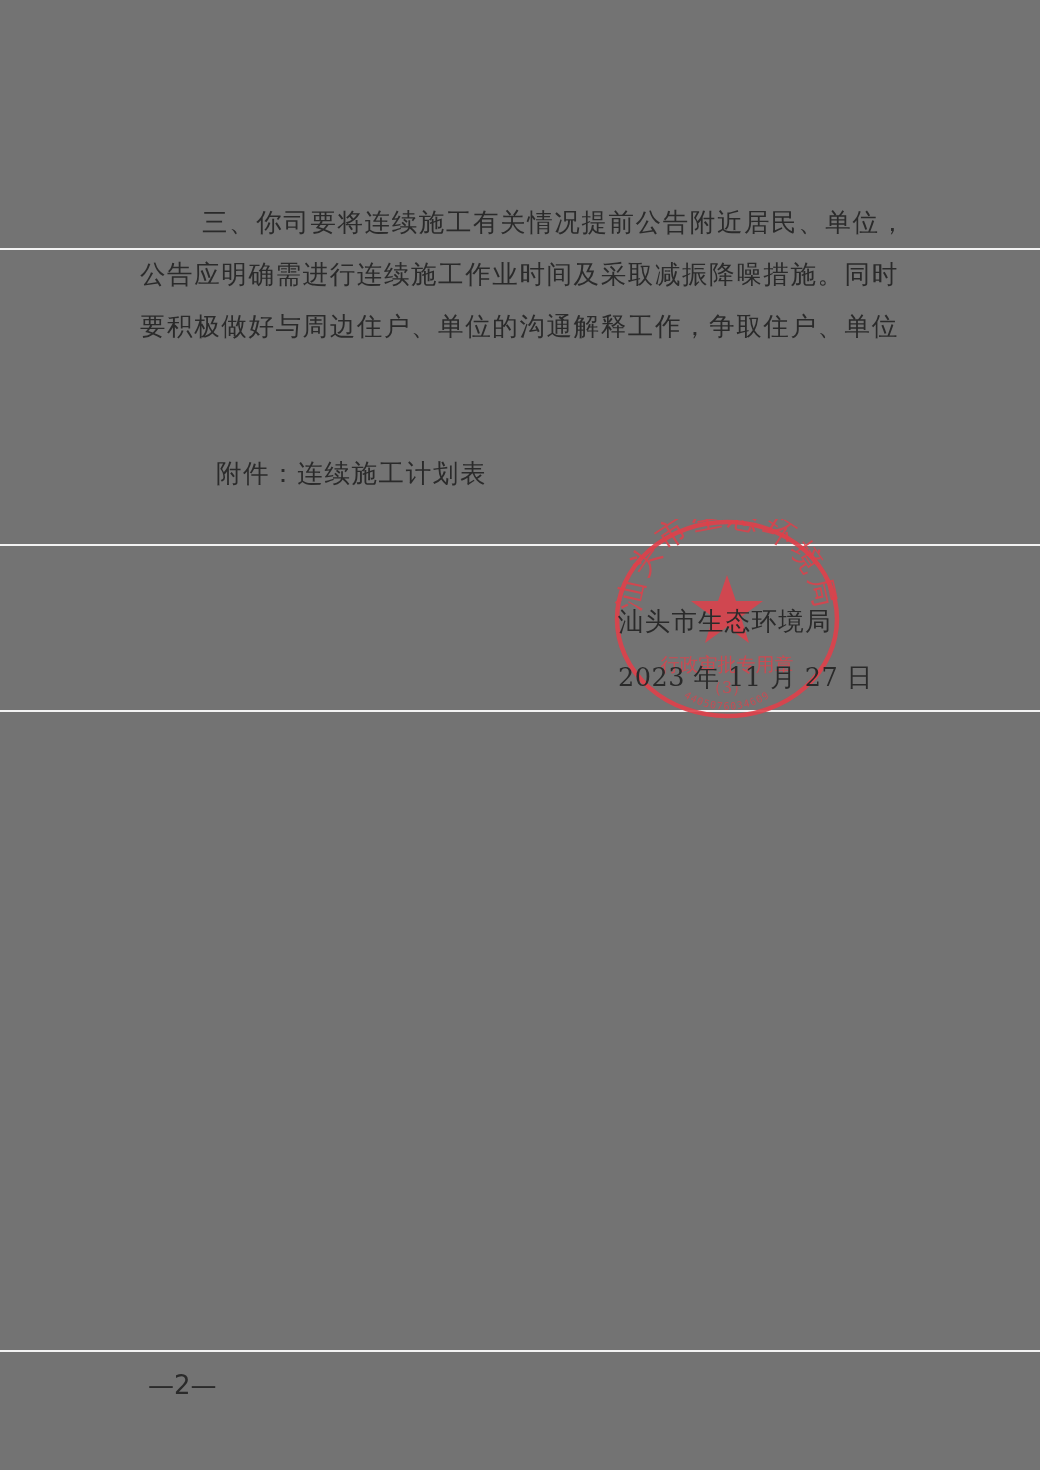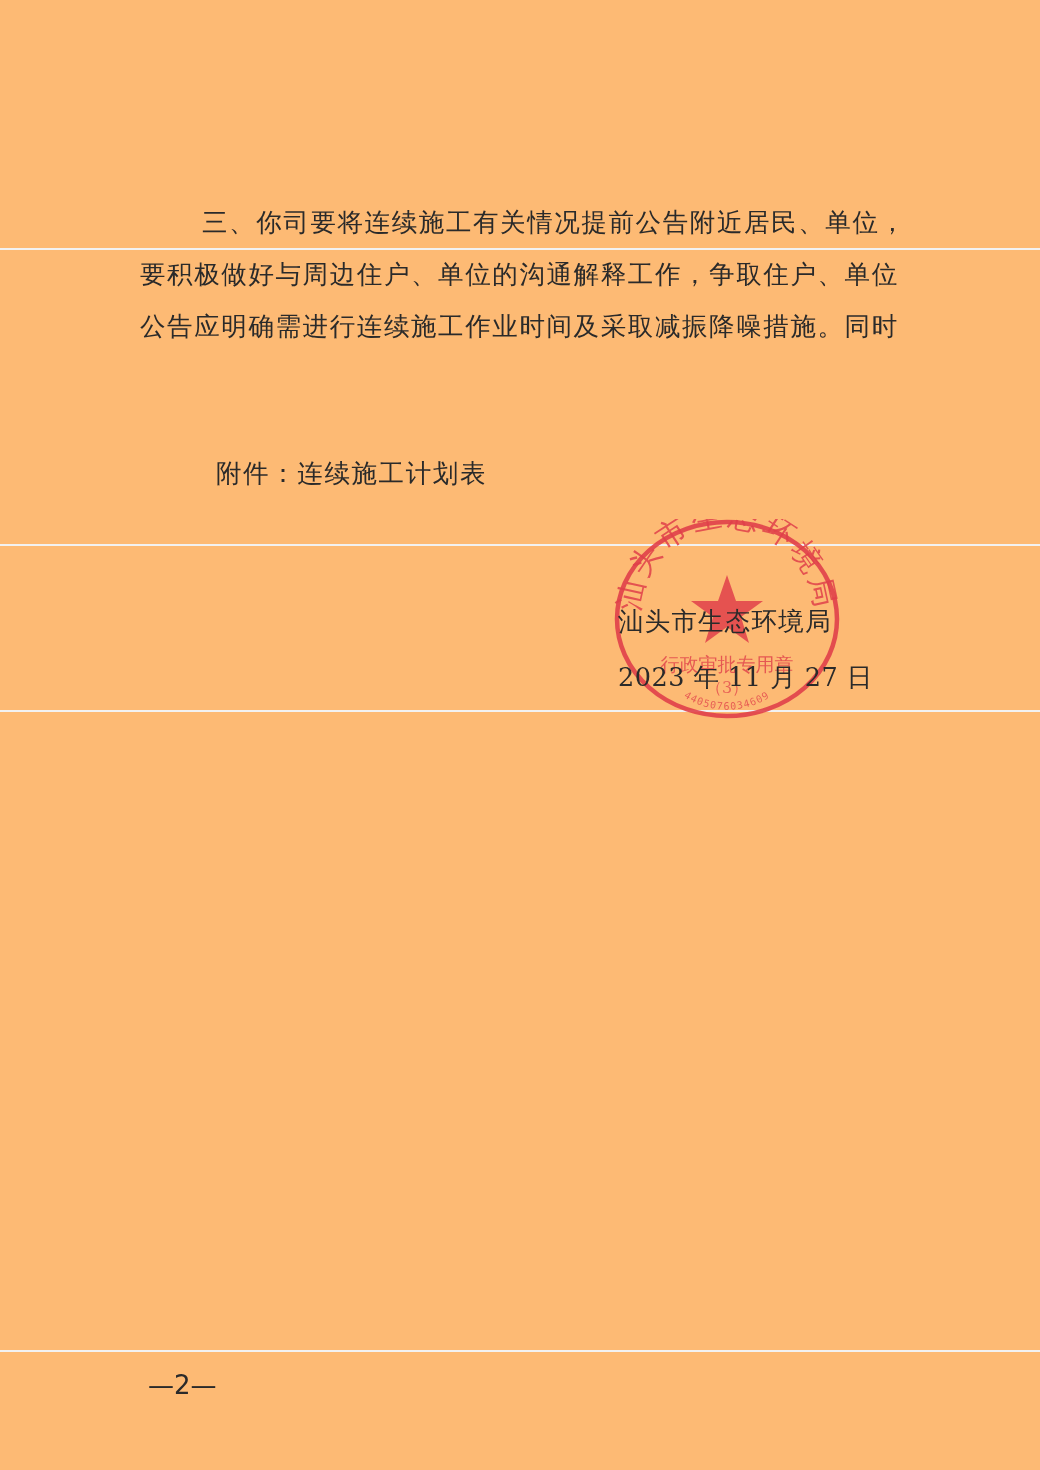--- a/index.html
+++ b/index.html
@@ -12,21 +12,21 @@
       height: 1470px;
       position: relative;
       overflow: hidden;
       font-family: "DejaVu Serif", "Liberation Serif", serif;
       color: #2a2a2a;
     }
     .page {
       position: absolute;
       left: 0; top: 0;
       width: 1040px; height: 1470px;
-      background: #fdba74;
+      background: #737373;
     }
     
     .bleed {
       position: absolute;
       left: 0; right: 0;
       height: 2px;
       background: #f2f2f2;
     }
     .para {
       position: absolute;
@@ -90,22 +90,22 @@
 
 <div class="page">
 
   <div class="bleed" style="top:248px;"></div>
   <div class="bleed" style="top:544px;"></div>
   <div class="bleed" style="top:710px;"></div>
   <div class="bleed" style="top:1350px;"></div>
 
   <div class="para" style="top:196px;">
     <span class="line indent">三、你司要将连续施工有关情况提前公告附近居民、单位，</span>
+    <span class="line">公告应明确需进行连续施工作业时间及采取减振降噪措施。同时</span>
     <span class="line">要积极做好与周边住户、单位的沟通解释工作，争取住户、单位</span>
-    <span class="line">公告应明确需进行连续施工作业时间及采取减振降噪措施。同时</span>
   </div>
 
   <div class="attachment">附件：连续施工计划表</div>
 
   <svg class="stamp" viewBox="0 0 230 200" xmlns="http://www.w3.org/2000/svg">
     <defs>
       <path id="sealArc" d="M 30 118 A 88 88 0 1 1 200 118"></path>
       <path id="serialArc" d="M 52 160 A 80 80 0 0 0 178 160"></path>
     </defs>
     <ellipse cx="115" cy="100" rx="110" ry="97" fill="none" stroke="#e0404a" stroke-width="4.5" opacity="0.9"></ellipse>

